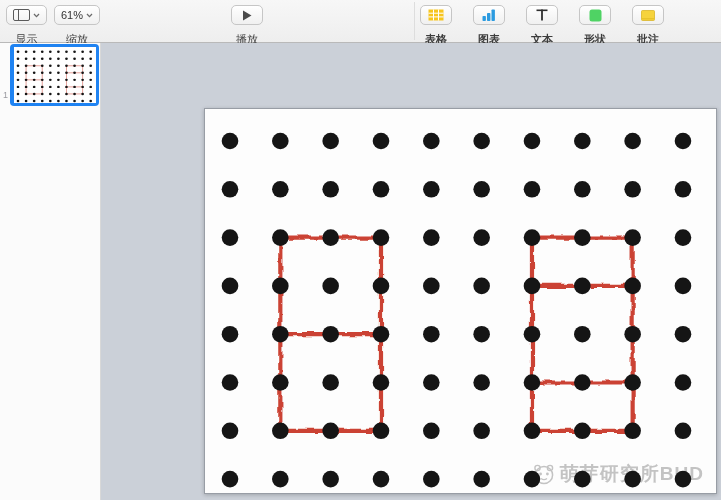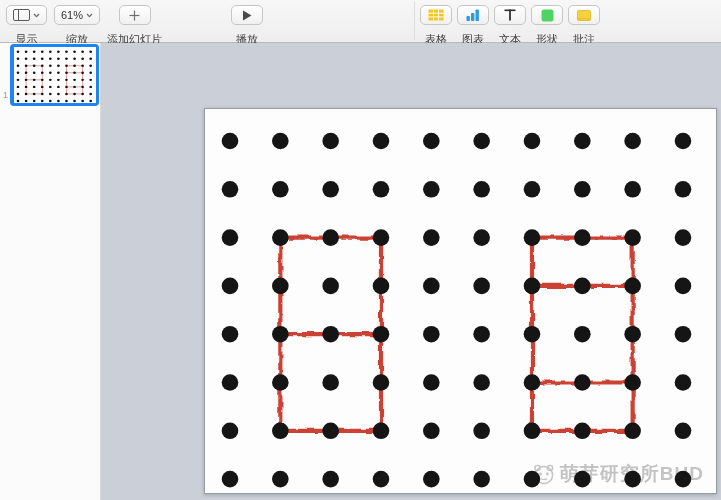--- a/index.html
+++ b/index.html
@@ -11,21 +11,21 @@
   }
   
   .toolbar{
     position:relative;height:42px;
     background:linear-gradient(#f7f7f7,#eeeeee);
     border-bottom:1px solid #b9b9b9;
   }
   .tb-group{position:absolute;top:0;display:flex;align-items:flex-start;}
   .g-left{left:6px;gap:7px;}
   .g-center{left:231px;gap:10px;flex-direction:column;}
-  .g-right{left:420px;gap:5px;}
+  .g-right{left:420px;gap:21px;font-weight:bold;}
   .tb-item{display:flex;flex-direction:column;align-items:center;}
   .tb-btn{
     height:20px;min-width:32px;padding:0 6px;margin-top:5px;
     border:1px solid #c6c6c6;border-radius:5px;
     background:linear-gradient(#ffffff,#f0f0f0);
     display:flex;align-items:center;justify-content:center;gap:3px;
     box-sizing:border-box;cursor:default;
   }
   .tb-label{font-size:11px;color:#3d3d3d;margin-top:9px;white-space:nowrap;line-height:11px;}
   .zoom-val{font-size:11px;color:#333;}
@@ -77,29 +77,20 @@
     <div class="tb-item">
       <div class="tb-btn">
         <span class="zoom-val">61%</span>
         <svg class="chev" width="7" height="5" viewBox="0 0 7 5">
           <polyline points="1,1 3.5,3.6 6,1" fill="none" stroke="#6b6b6b" stroke-width="1.3"></polyline>
         </svg>
       </div>
       <div class="tb-label">缩放</div>
     </div>
 
-    <div class="tb-item">
-      <div class="tb-btn">
-        <svg width="11" height="11" viewBox="0 0 11 11">
-          <line x1="5.5" y1="0.5" x2="5.5" y2="10.5" stroke="#6e6e6e" stroke-width="1.2"></line>
-          <line x1="0.5" y1="5.5" x2="10.5" y2="5.5" stroke="#6e6e6e" stroke-width="1.2"></line>
-        </svg>
-      </div>
-      <div class="tb-label">添加幻灯片</div>
-    </div>
   </div>
 
   <div class="tb-group g-center">
     <div class="tb-item">
       <div class="tb-btn">
         <svg width="10" height="11" viewBox="0 0 10 11">
           <polygon points="1,0.5 9.5,5.5 1,10.5" fill="#4a4a4a"></polygon>
         </svg>
       </div>
       <div class="tb-label">播放</div>

